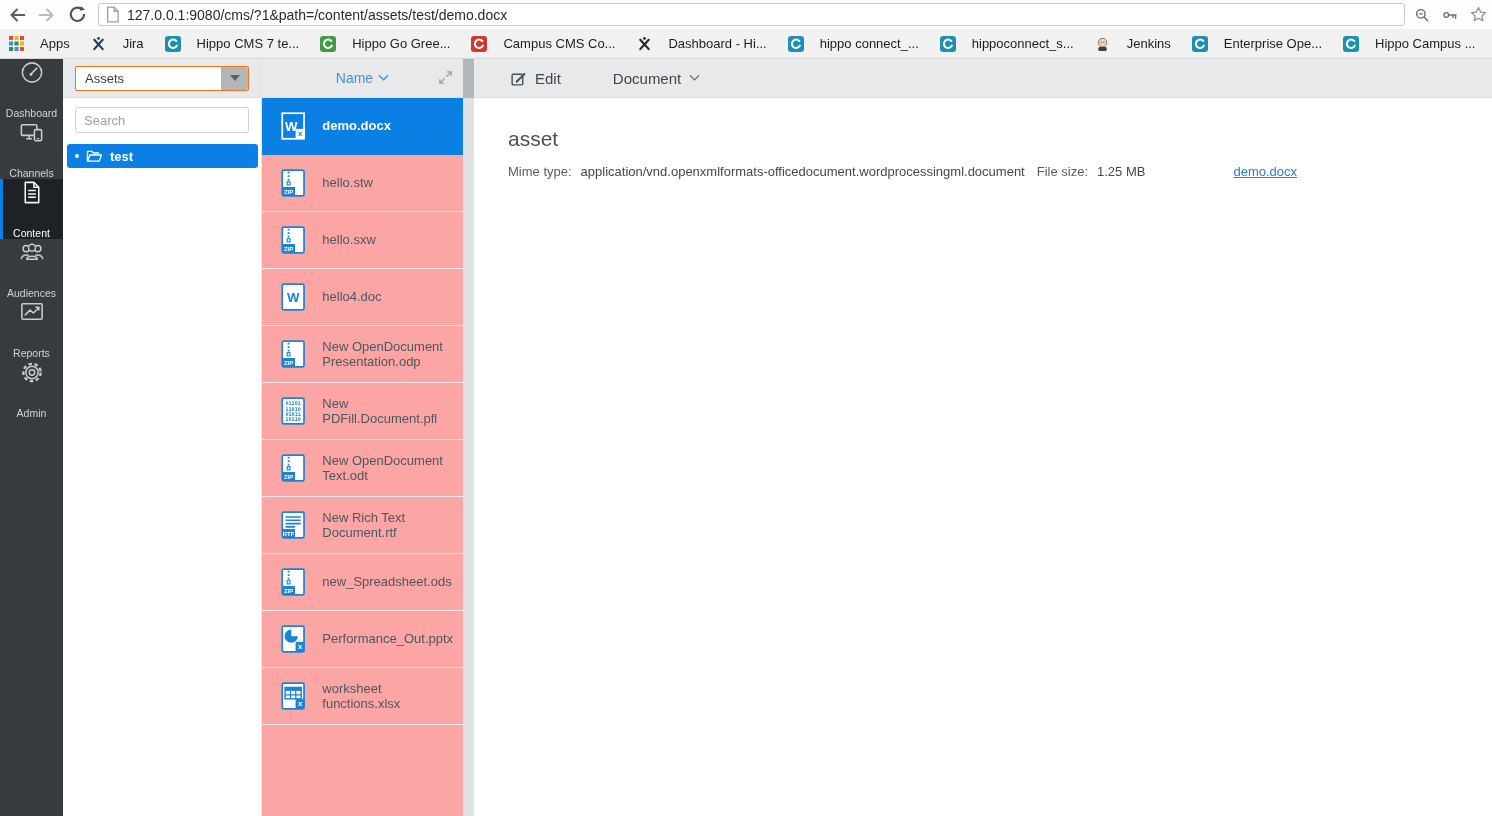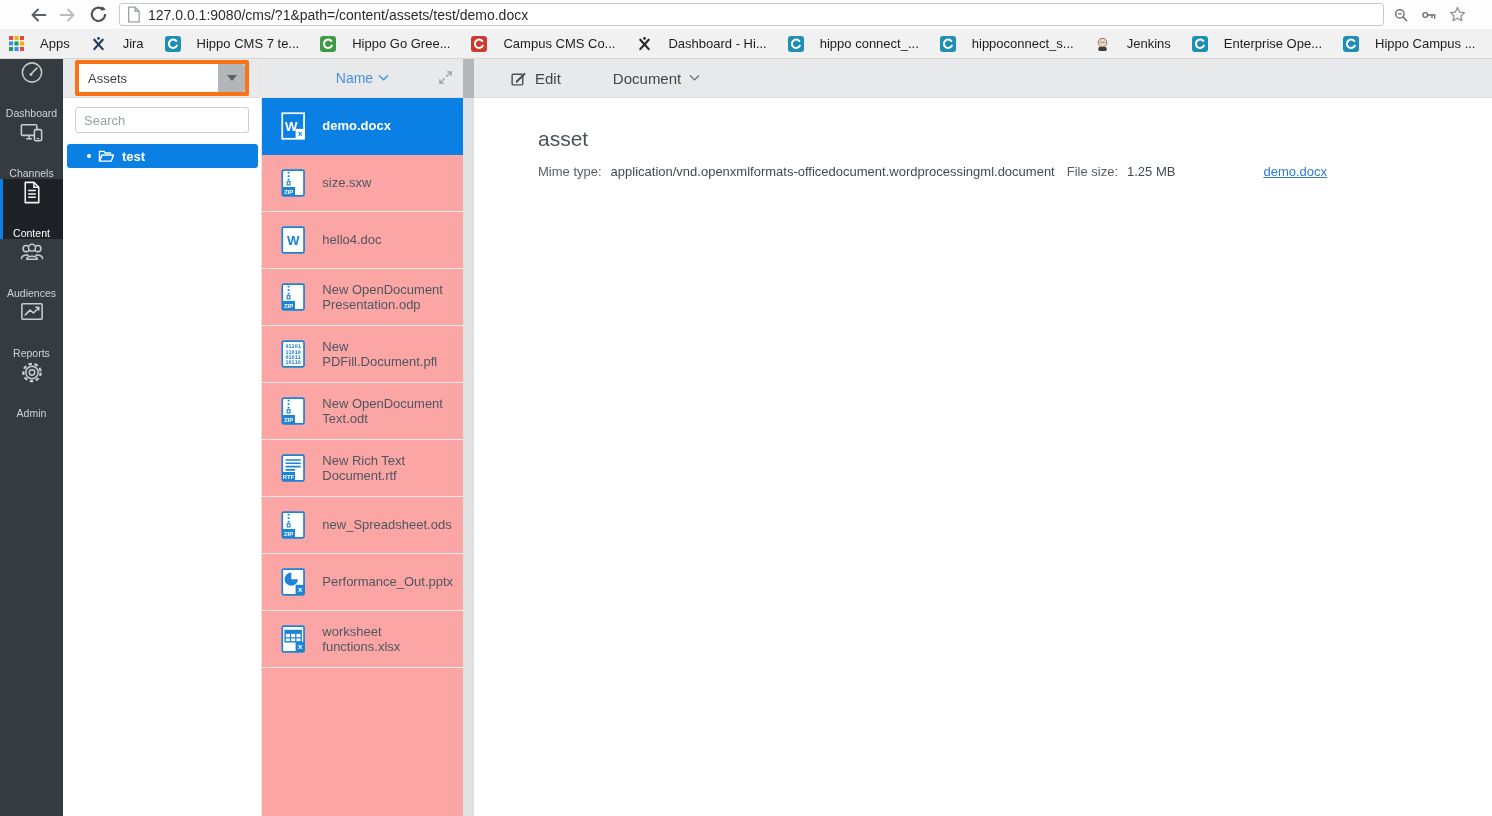--- a/index.html
+++ b/index.html
@@ -1,21 +1,21 @@
 <!DOCTYPE html>
 <html><head>
 <meta charset="utf-8">
 <style>
   * { margin:0; padding:0; box-sizing:border-box; }
   html,body { width:1492px; height:816px; overflow:hidden; }
   body { font-family:"Liberation Sans","DejaVu Sans",sans-serif; background:#fff; }
   svg { display:block; }
 
   
-  .chrome-top { height:29px; background:#fdfdfd; display:flex; align-items:center; padding:0 25px; }
+  .chrome-top { height:29px; background:#fdfdfd; display:flex; align-items:center; padding:0 4px; }
   .nav-btn { width:26px; height:26px; display:flex; align-items:center; justify-content:center; cursor:pointer; margin-right:4px; flex:0 0 auto; }
   .urlbar { flex:1; height:23px; margin-left:4px; background:#fff; border:1px solid #c8c8c8; border-radius:3px; display:flex; align-items:center; padding:0 6px; min-width:0; }
   .urlbar .url-text { font-size:14px; color:#2b2b2b; margin-left:7px; white-space:nowrap; overflow:hidden; }
   .omni-icons { display:flex; align-items:center; flex:0 0 auto; margin-left:8px; gap:10px; }
   .omni-icons > span { display:flex; }
 
   .bookmarks-bar { height:30px; background:#f1f1f1; border-bottom:1px solid #d6d6d6; display:flex; align-items:center; padding:0 8px; font-size:13px; color:#1d1d1d; }
   .bm { display:flex; align-items:center; gap:16px; margin-right:21px; white-space:nowrap; cursor:pointer; flex:0 0 auto; }
   .bm .fav { width:16px; height:16px; display:flex; align-items:center; justify-content:center; }
   .bm-spacer { flex:1; }
@@ -28,28 +28,28 @@
   
   .sidebar { position:absolute; left:0; top:0; width:63px; height:758px; background:#363b40; }
   .side-item { height:60px; display:flex; flex-direction:column; align-items:center; justify-content:center; gap:21px; cursor:pointer; color:#c9cdd0; }
   .side-item .lbl { font-size:10.5px; color:#cfd3d5; }
   .side-item.active { background:#1e2226; box-shadow:inset 3px 0 0 #0a80e4; }
   .side-item.active .lbl { color:#fff; }
 
   
   .tree-panel { position:absolute; left:63px; top:0; width:199px; height:758px; background:#fff; border-right:1px solid #e3e5e6; }
   .tree-header { height:39px; background:#e8e9ea; border-bottom:1px solid #dcdedf; display:flex; align-items:center; padding:0 12px; }
-  .select-box { flex:1; height:36px; background:#fff; border:4px solid #f97316; border-radius:2px; display:flex; align-items:stretch; cursor:pointer; }
+  .select-box { flex:1; height:25px; background:#fff; border:1px solid #f97316; border-radius:2px; display:flex; align-items:stretch; cursor:pointer; }
   .select-box .sel-val { flex:1; font-size:13px; color:#3c4247; display:flex; align-items:center; padding-left:9px; }
   .select-box .sel-btn { width:27px; background:#b2b6b9; display:flex; align-items:center; justify-content:center; border-radius:0 2px 2px 0; }
   .tri-down { width:0; height:0; border-left:5px solid transparent; border-right:5px solid transparent; border-top:6px solid #5c6164; }
   .search-wrap { margin:9px 12px 0 12px; height:26px; border:1px solid #ccd0d3; border-radius:3px; display:flex; align-items:center; padding:0 8px; background:#fff; }
   .search-wrap input { flex:1; border:0; outline:0; font-size:13px; color:#3c4247; font-family:inherit; background:transparent; }
   .search-wrap input::placeholder { color:#9aa1a7; }
-  .folder-row { margin:11px 3px 0 4px; height:24px; border-radius:3px; display:flex; align-items:center; padding:0 20px; gap:7px; cursor:pointer; }
+  .folder-row { margin:11px 3px 0 4px; height:24px; border-radius:3px; display:flex; align-items:center; padding:0 8px; gap:7px; cursor:pointer; }
   .folder-row.selected { background:#0a80e4; color:#fff; }
   .folder-row .dot { width:4px; height:4px; border-radius:50%; background:#fff; flex:0 0 auto; }
   .folder-row .flabel { font-size:13px; font-weight:bold; }
 
   
   .list-panel { position:absolute; left:262px; top:0; width:201px; height:758px; background:#fca5a5; }
   .list-header { height:39px; background:#e8e9ea; border-bottom:1px solid #dcdedf; display:flex; align-items:center; justify-content:center; position:relative; cursor:pointer; }
   .list-header .hname { font-size:14px; color:#4a90d9; display:flex; align-items:center; gap:5px; }
   .expand-btn { position:absolute; right:10px; top:11px; cursor:pointer; }
   .file-row { height:57px; border-bottom:1px solid #e7e9ea; display:flex; align-items:center; padding-left:16px; gap:14px; cursor:pointer; }
@@ -58,21 +58,21 @@
   .file-row.selected .fname { color:#fff; font-weight:bold; }
 
   
   .vscroll { position:absolute; left:463px; top:0; width:11px; height:758px; background:#dfe1e3; cursor:pointer; }
   .vscroll .thumb { position:absolute; left:0; top:0; width:11px; height:39px; background:#b3b7ba; }
 
   
   .main { position:absolute; left:474px; top:0; right:0; height:758px; background:#fff; }
   .main-toolbar { height:39px; background:#e8e9ea; border-bottom:1px solid #dcdedf; display:flex; align-items:center; padding-left:36px; gap:52px; }
   .tb-btn { display:flex; align-items:center; gap:8px; font-size:15px; color:#3f464c; cursor:pointer; }
-  .main-content { padding:29px 0 0 34px;margin-left:30px; }
+  .main-content { padding:29px 0 0 34px; }
   .asset-title { font-size:21px; font-weight:400; color:#4b5257; }
   .meta-row { margin-top:13px; display:flex; font-size:13px; color:#4d5358; }
   .meta-row .mlabel { color:#585e63; margin-right:9px; }
   .meta-row .mvalue { color:#43494e; margin-right:12px; }
   .file-link { color:#2a7cd4; text-decoration:underline; margin-left:76px; cursor:pointer; }
 </style>
 </head>
 <body>
 
 <div class="chrome-top">
@@ -350,21 +350,31 @@
       <span class="fname">demo.docx</span>
     </div>
     <div class="file-row">
       <svg width="31" height="32" viewBox="0 0 32 32">
           <rect x="4.5" y="2.5" width="23" height="27" rx="1.5" fill="#fff" stroke="#1d83d4" stroke-width="1.8"></rect>
           <path d="M11.2 4v11" stroke="#1d83d4" stroke-width="2" stroke-dasharray="2 1.7"></path>
           <rect x="9.7" y="14.6" width="3" height="3.4" fill="none" stroke="#1d83d4" stroke-width="1.2"></rect>
           <rect x="4.5" y="20.2" width="13.5" height="9.3" fill="#1d83d4"></rect>
           <text x="11.2" y="27.4" font-size="6.3" font-weight="bold" fill="#fff" text-anchor="middle" font-family="Liberation Sans, sans-serif">ZIP</text>
         </svg>
-      <span class="fname">size.sxw</span>
+      <span class="fname">hello.stw</span>
+    </div>
+    <div class="file-row">
+      <svg width="31" height="32" viewBox="0 0 32 32">
+          <rect x="4.5" y="2.5" width="23" height="27" rx="1.5" fill="#fff" stroke="#1d83d4" stroke-width="1.8"></rect>
+          <path d="M11.2 4v11" stroke="#1d83d4" stroke-width="2" stroke-dasharray="2 1.7"></path>
+          <rect x="9.7" y="14.6" width="3" height="3.4" fill="none" stroke="#1d83d4" stroke-width="1.2"></rect>
+          <rect x="4.5" y="20.2" width="13.5" height="9.3" fill="#1d83d4"></rect>
+          <text x="11.2" y="27.4" font-size="6.3" font-weight="bold" fill="#fff" text-anchor="middle" font-family="Liberation Sans, sans-serif">ZIP</text>
+        </svg>
+      <span class="fname">hello.sxw</span>
     </div>
     <div class="file-row">
       <svg width="31" height="32" viewBox="0 0 32 32">
           <rect x="4.5" y="2.5" width="23" height="27" rx="1.5" fill="#fff" stroke="#1d83d4" stroke-width="1.8"></rect>
           <text x="16" y="21.5" font-size="14" font-weight="bold" fill="#1d83d4" text-anchor="middle" font-family="Liberation Sans, sans-serif">W</text>
         </svg>
       <span class="fname">hello4.doc</span>
     </div>
     <div class="file-row">
       <svg width="31" height="32" viewBox="0 0 32 32">

